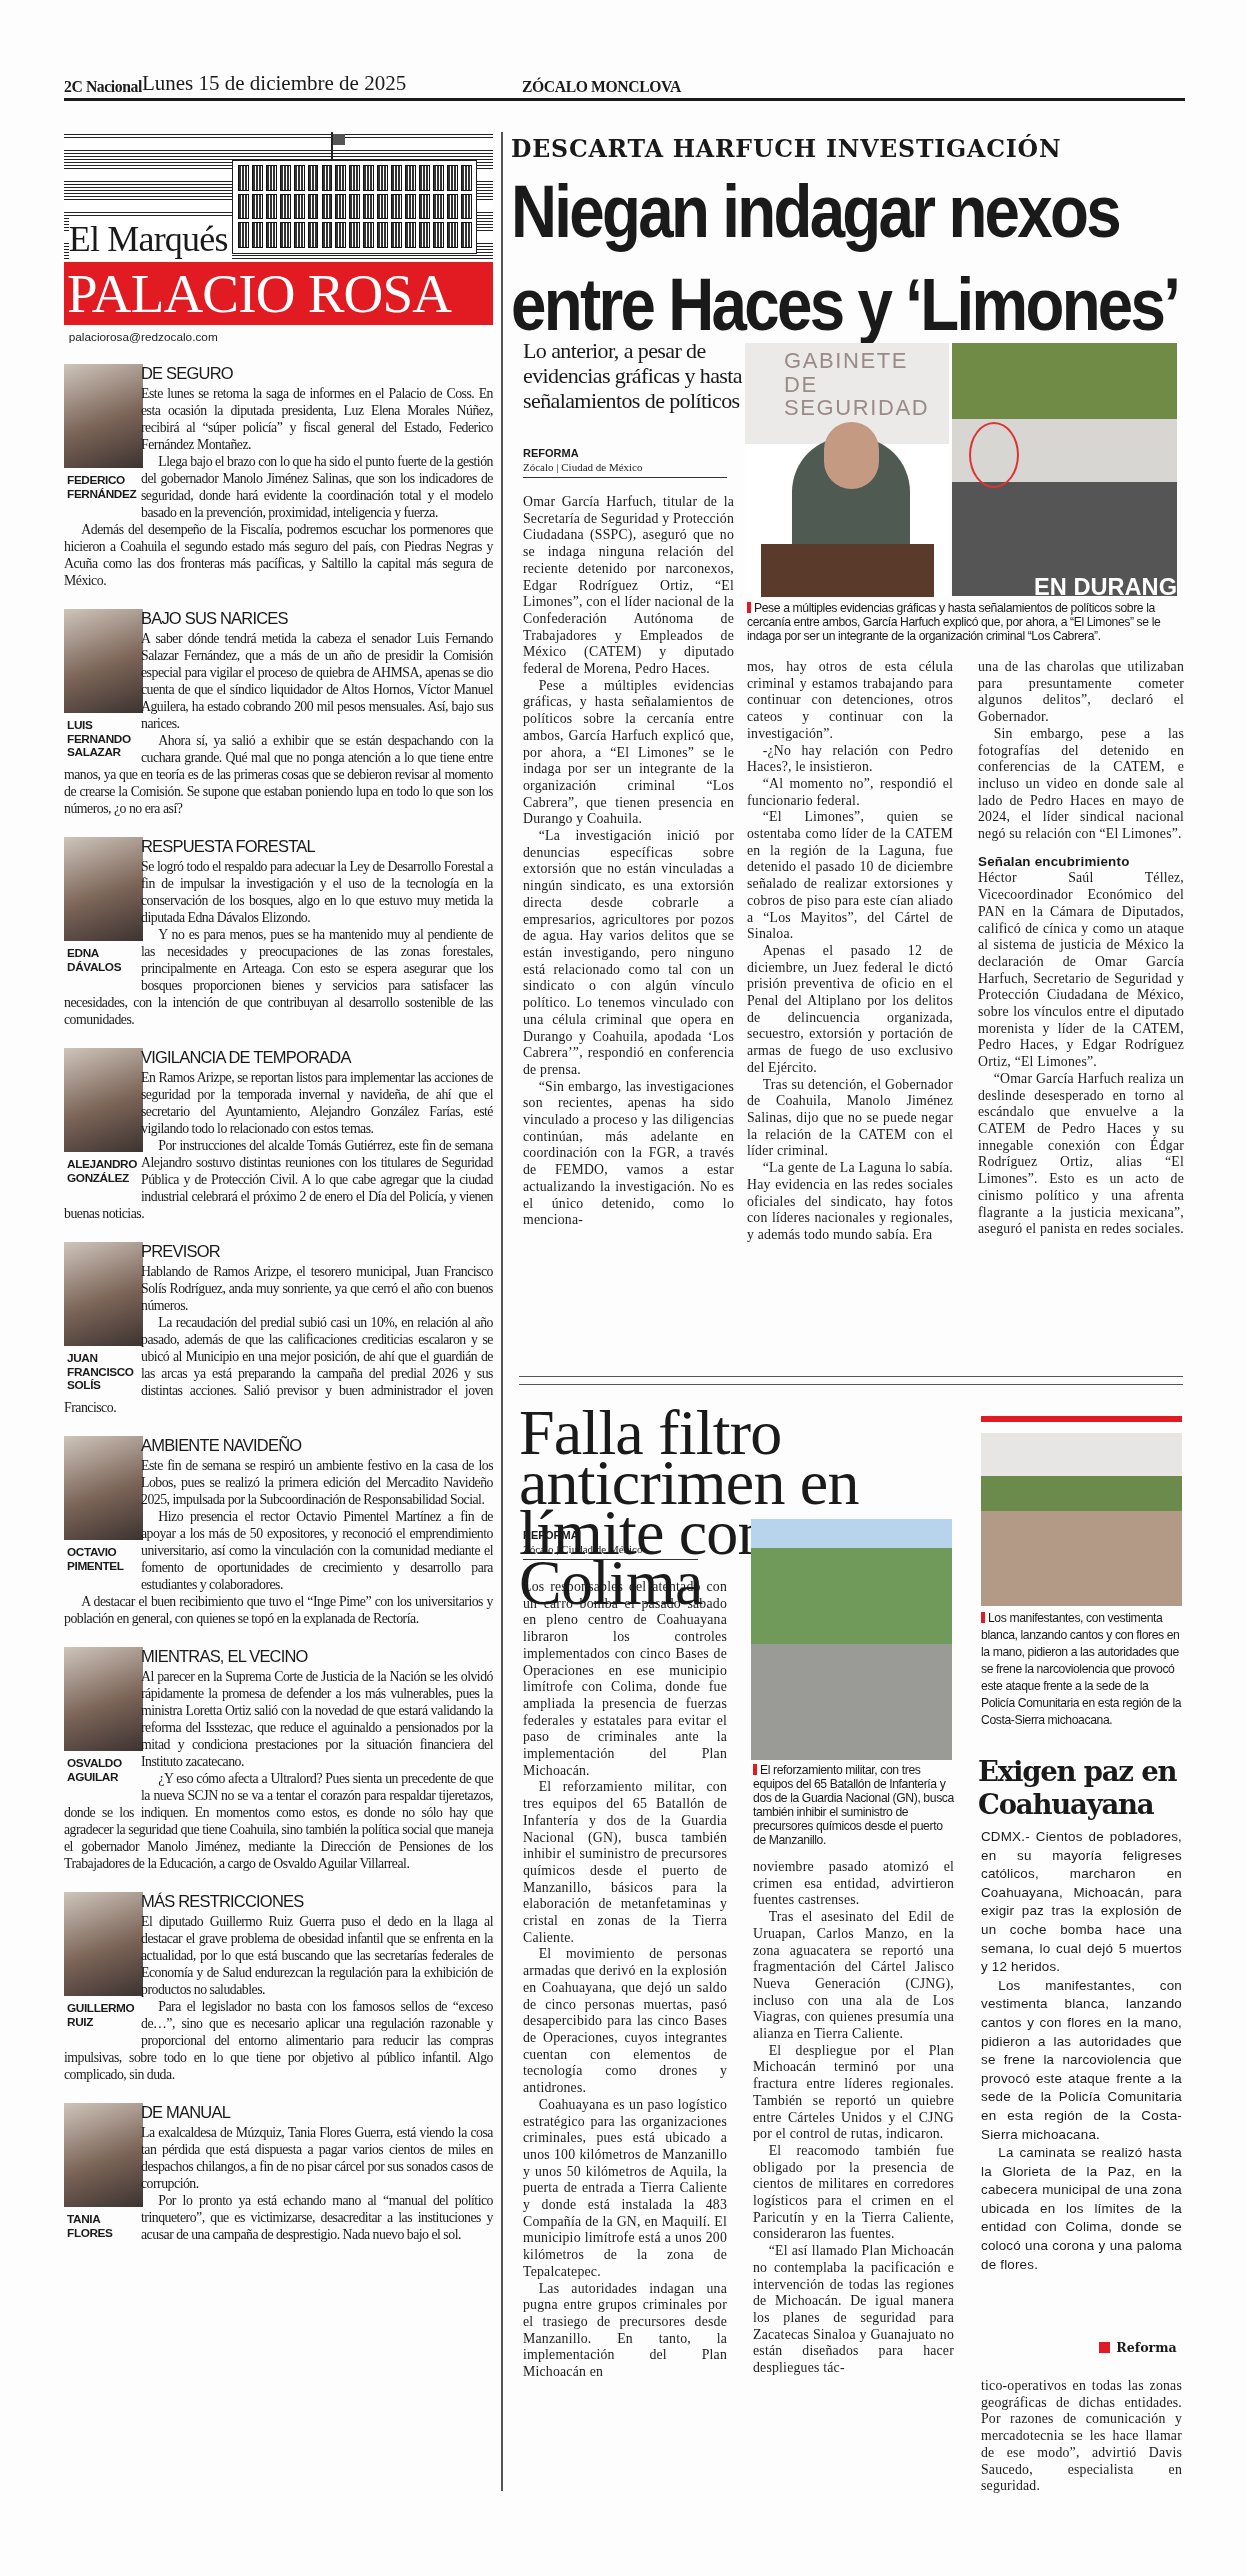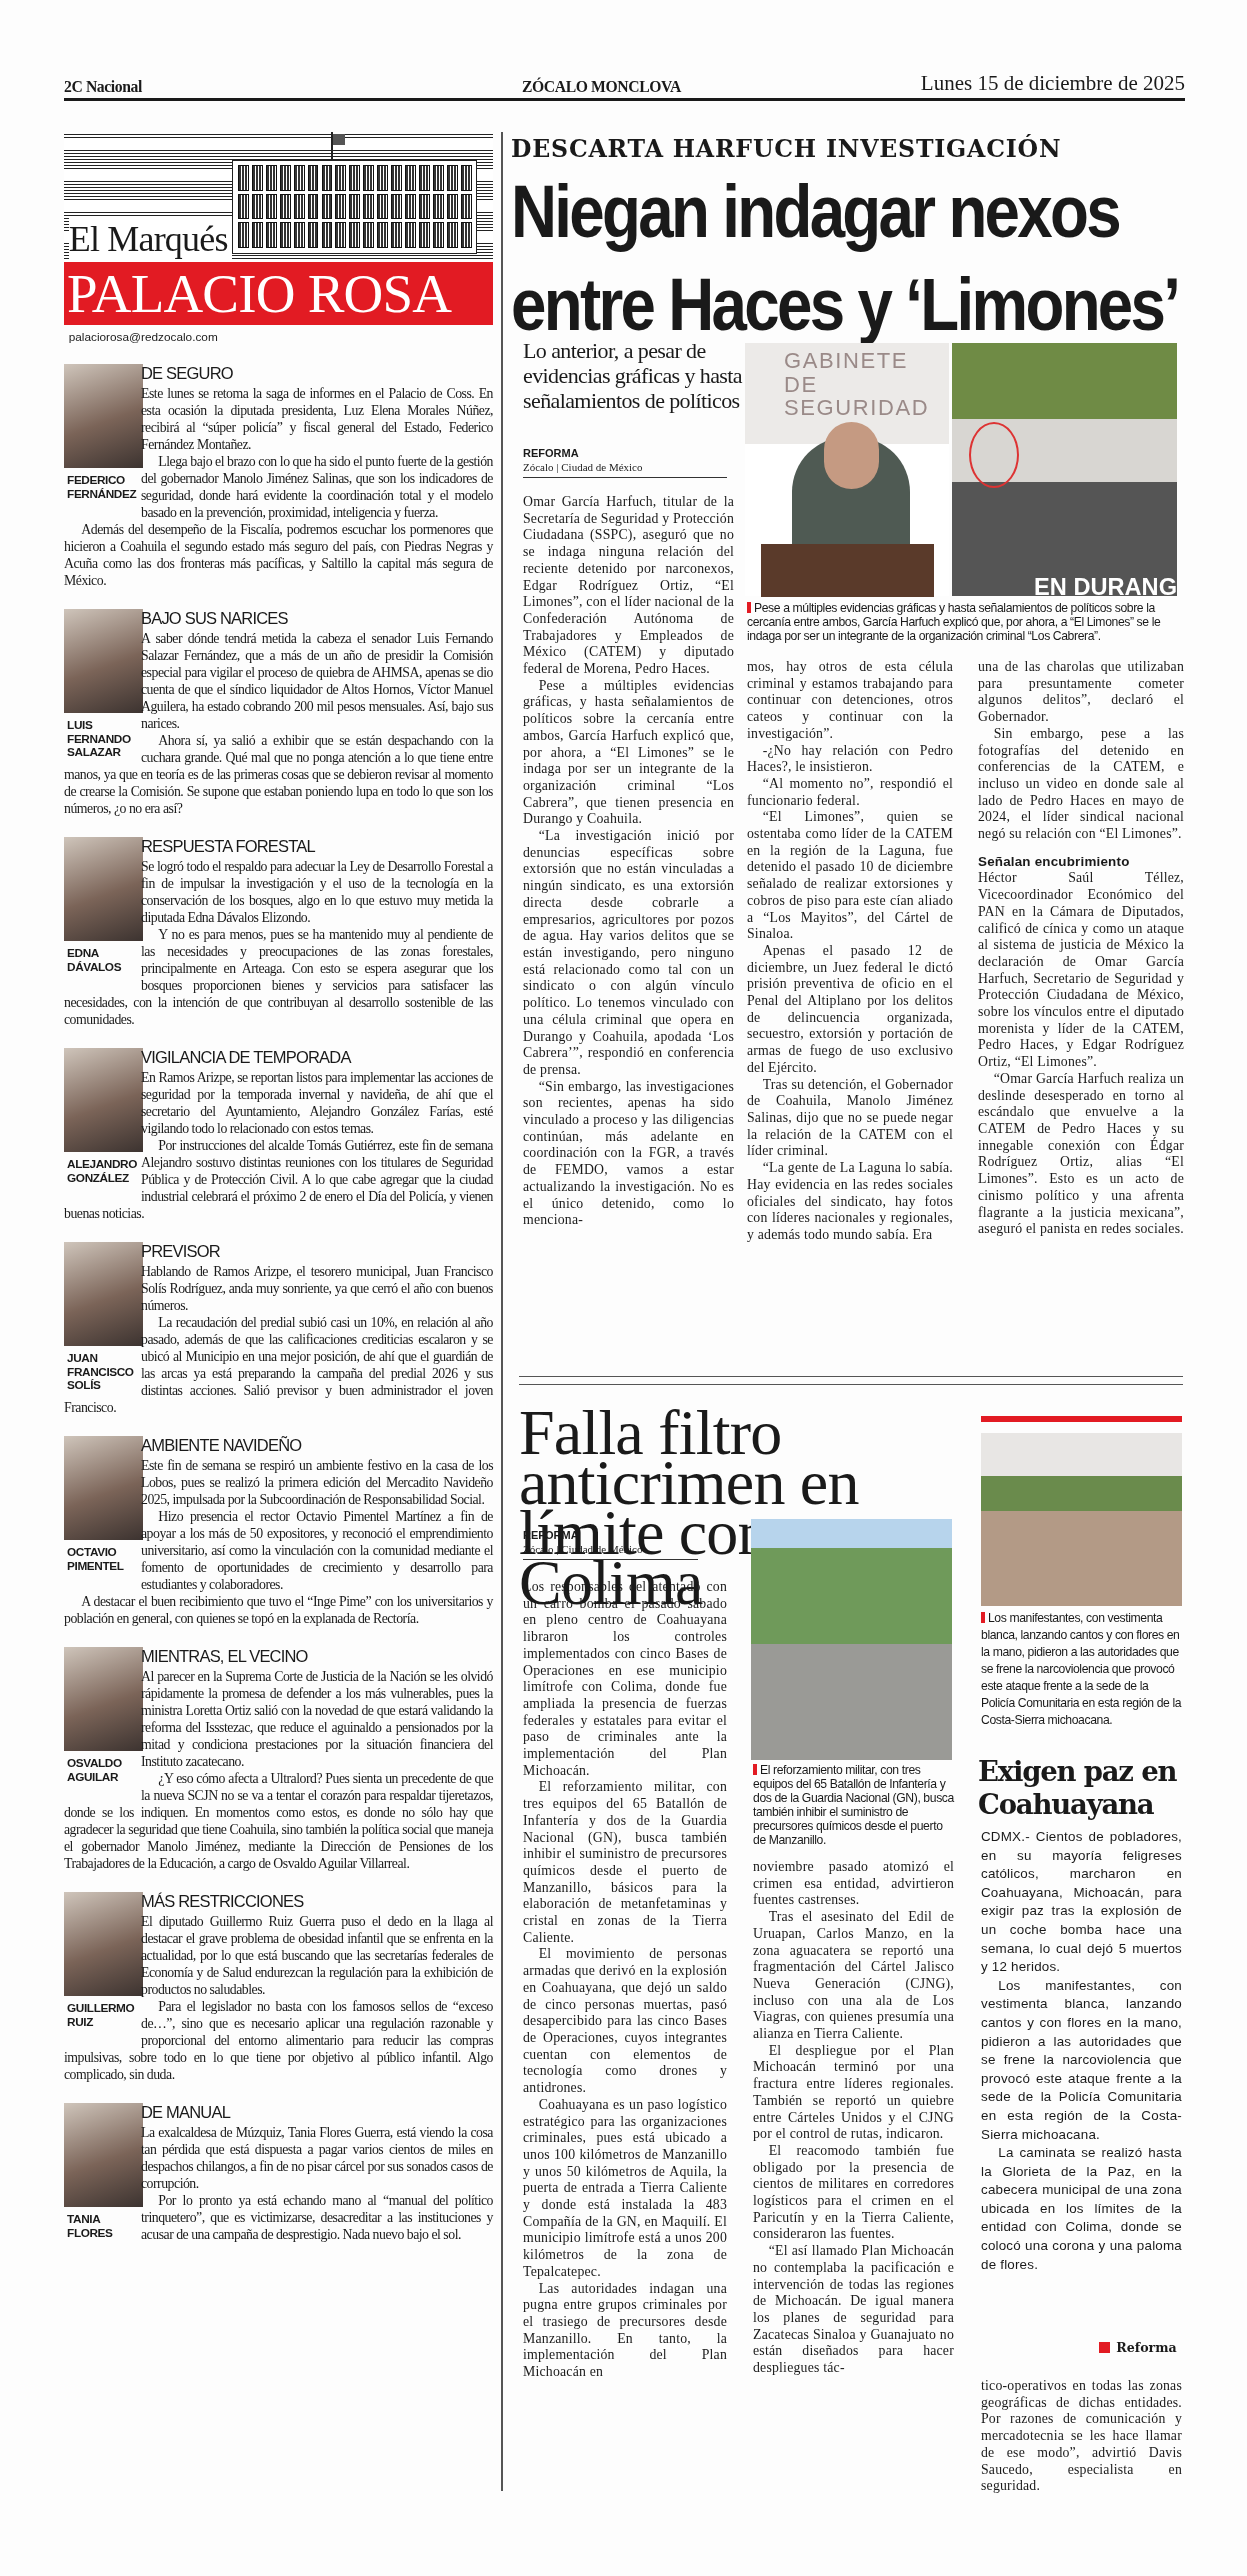--- a/index.html
+++ b/index.html
@@ -1,17 +1,17 @@
 <!DOCTYPE html>
 <html style="font-size:12.6px"><head>
 <meta charset="utf-8">
 <style>
 *{box-sizing:border-box;margin:0;padding:0}
 body{width:1248px;height:2576px;background:#fdfdfd;font-family:"Liberation Serif",serif;color:#1a1a1a;position:relative;overflow:hidden}
-.hdr{position:absolute;left:64px;top:77px;width:1121px;height:23.6px;border-bottom:3.1px solid #1a1a1a;display:flex;justify-content:space-between;align-items:flex-end;padding-bottom:1.6px;font-family:"Liberation Serif",serif}
+.hdr{position:absolute;left:64px;top:77px;width:1121px;height:23.6px;border-bottom:3.1px solid #1a1a1a;display:flex;align-items:flex-end;padding-bottom:1.6px;font-family:"Liberation Serif",serif}
 .hdr .sec{font-weight:bold;font-size:15.7px;letter-spacing:-0.4px}
 .hdr .pub{font-weight:bold;font-size:15.7px;letter-spacing:-0.4px;position:absolute;left:458px}
 .hdr .date{font-size:21px}
 
 .left{position:absolute;left:64px;top:132px;width:429px}
 .banner{height:130px;position:relative;background:repeating-linear-gradient(#fff 0 2.4px,#222 2.4px 3.1px)}
 .building{position:absolute;right:15.7px;top:27.5px;width:245px;height:94px;background:#fff;border:1.6px solid #222;display:grid;grid-template-columns:repeat(17,1fr);grid-template-rows:repeat(3,1fr);gap:3.1px;padding:4.7px}
 .building span{background:repeating-linear-gradient(90deg,#333 0 1.6px,#fff 1.6px 3.1px);border:0.8px solid #111}
 .flag{position:absolute;left:267px;top:0;width:1.6px;height:30px;background:#222}
 .flag:after{content:"";position:absolute;left:1.6px;top:1.6px;width:12.6px;height:11px;background:#555}

